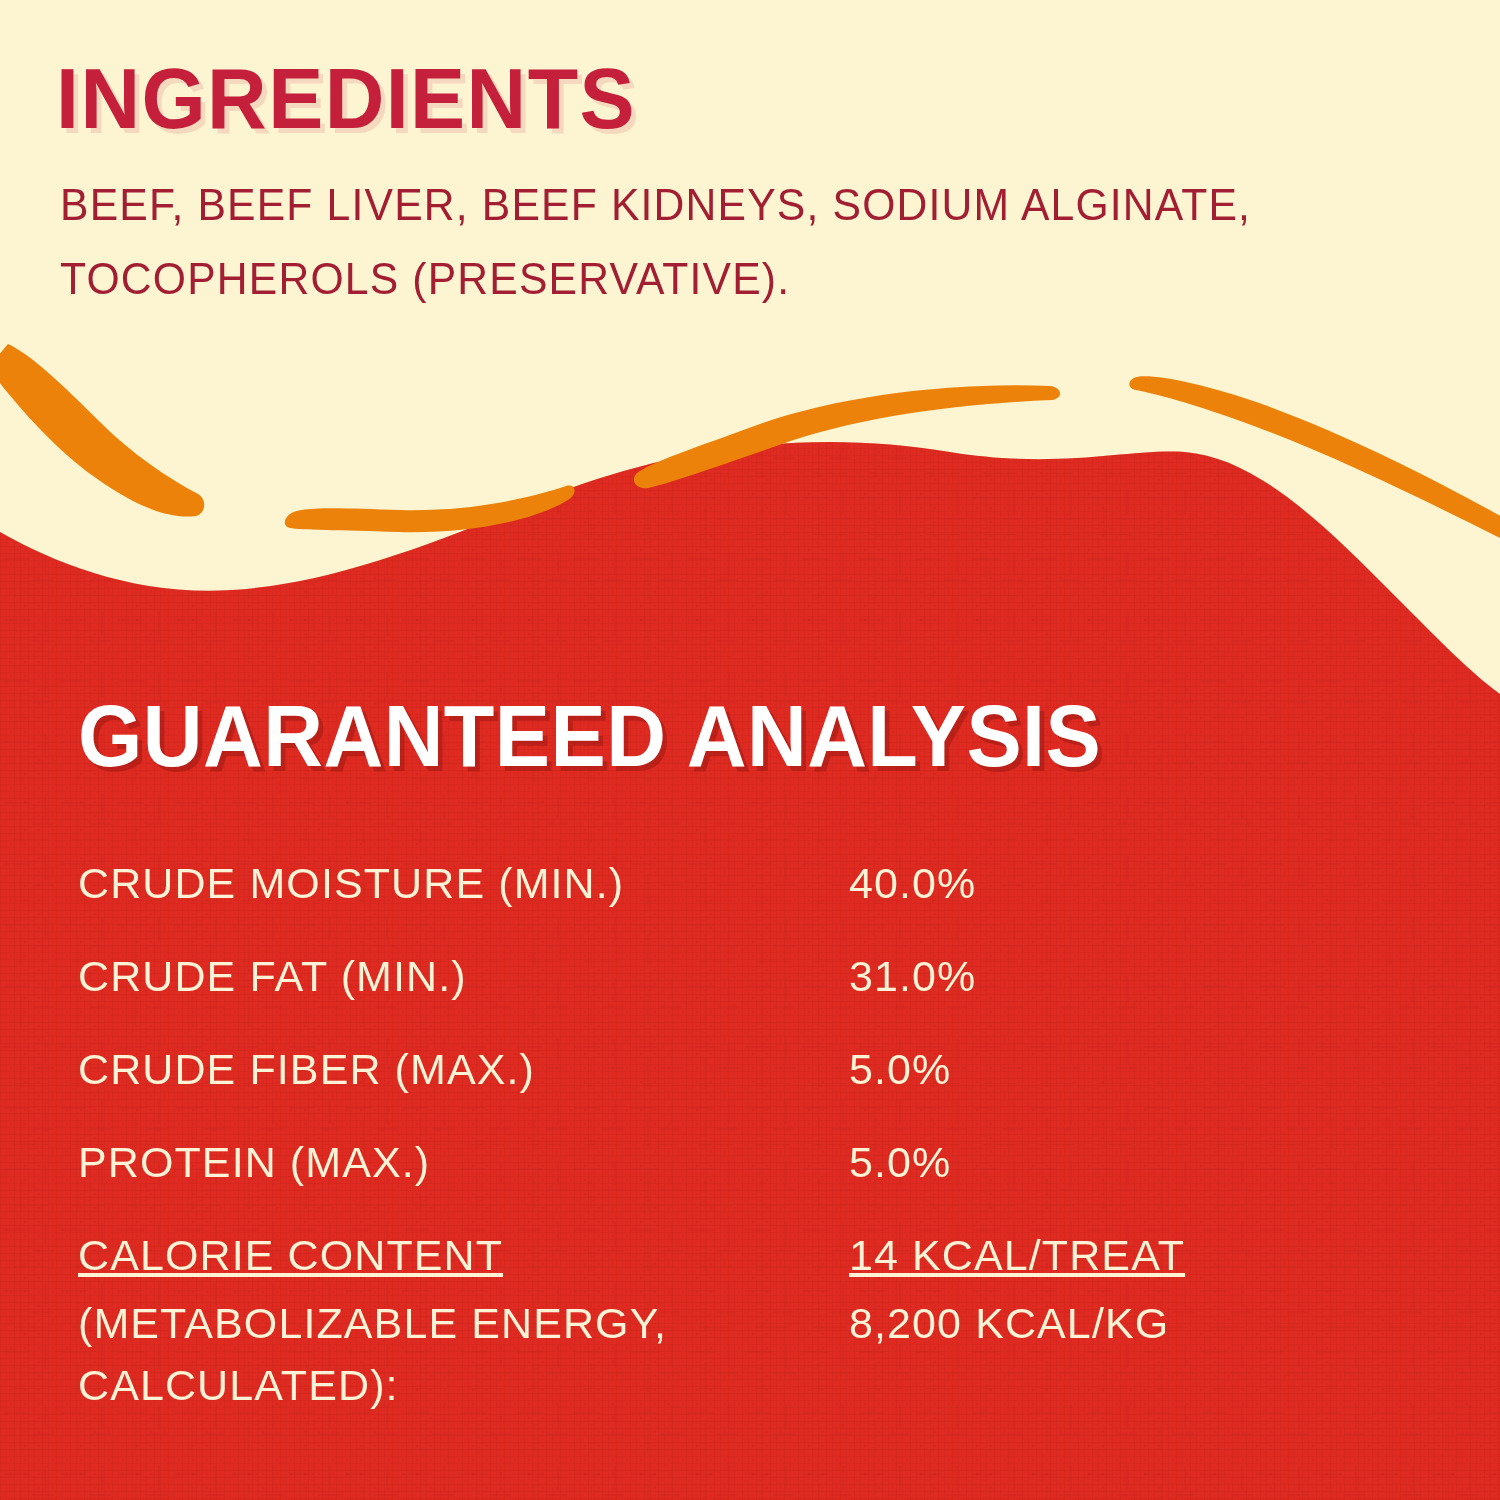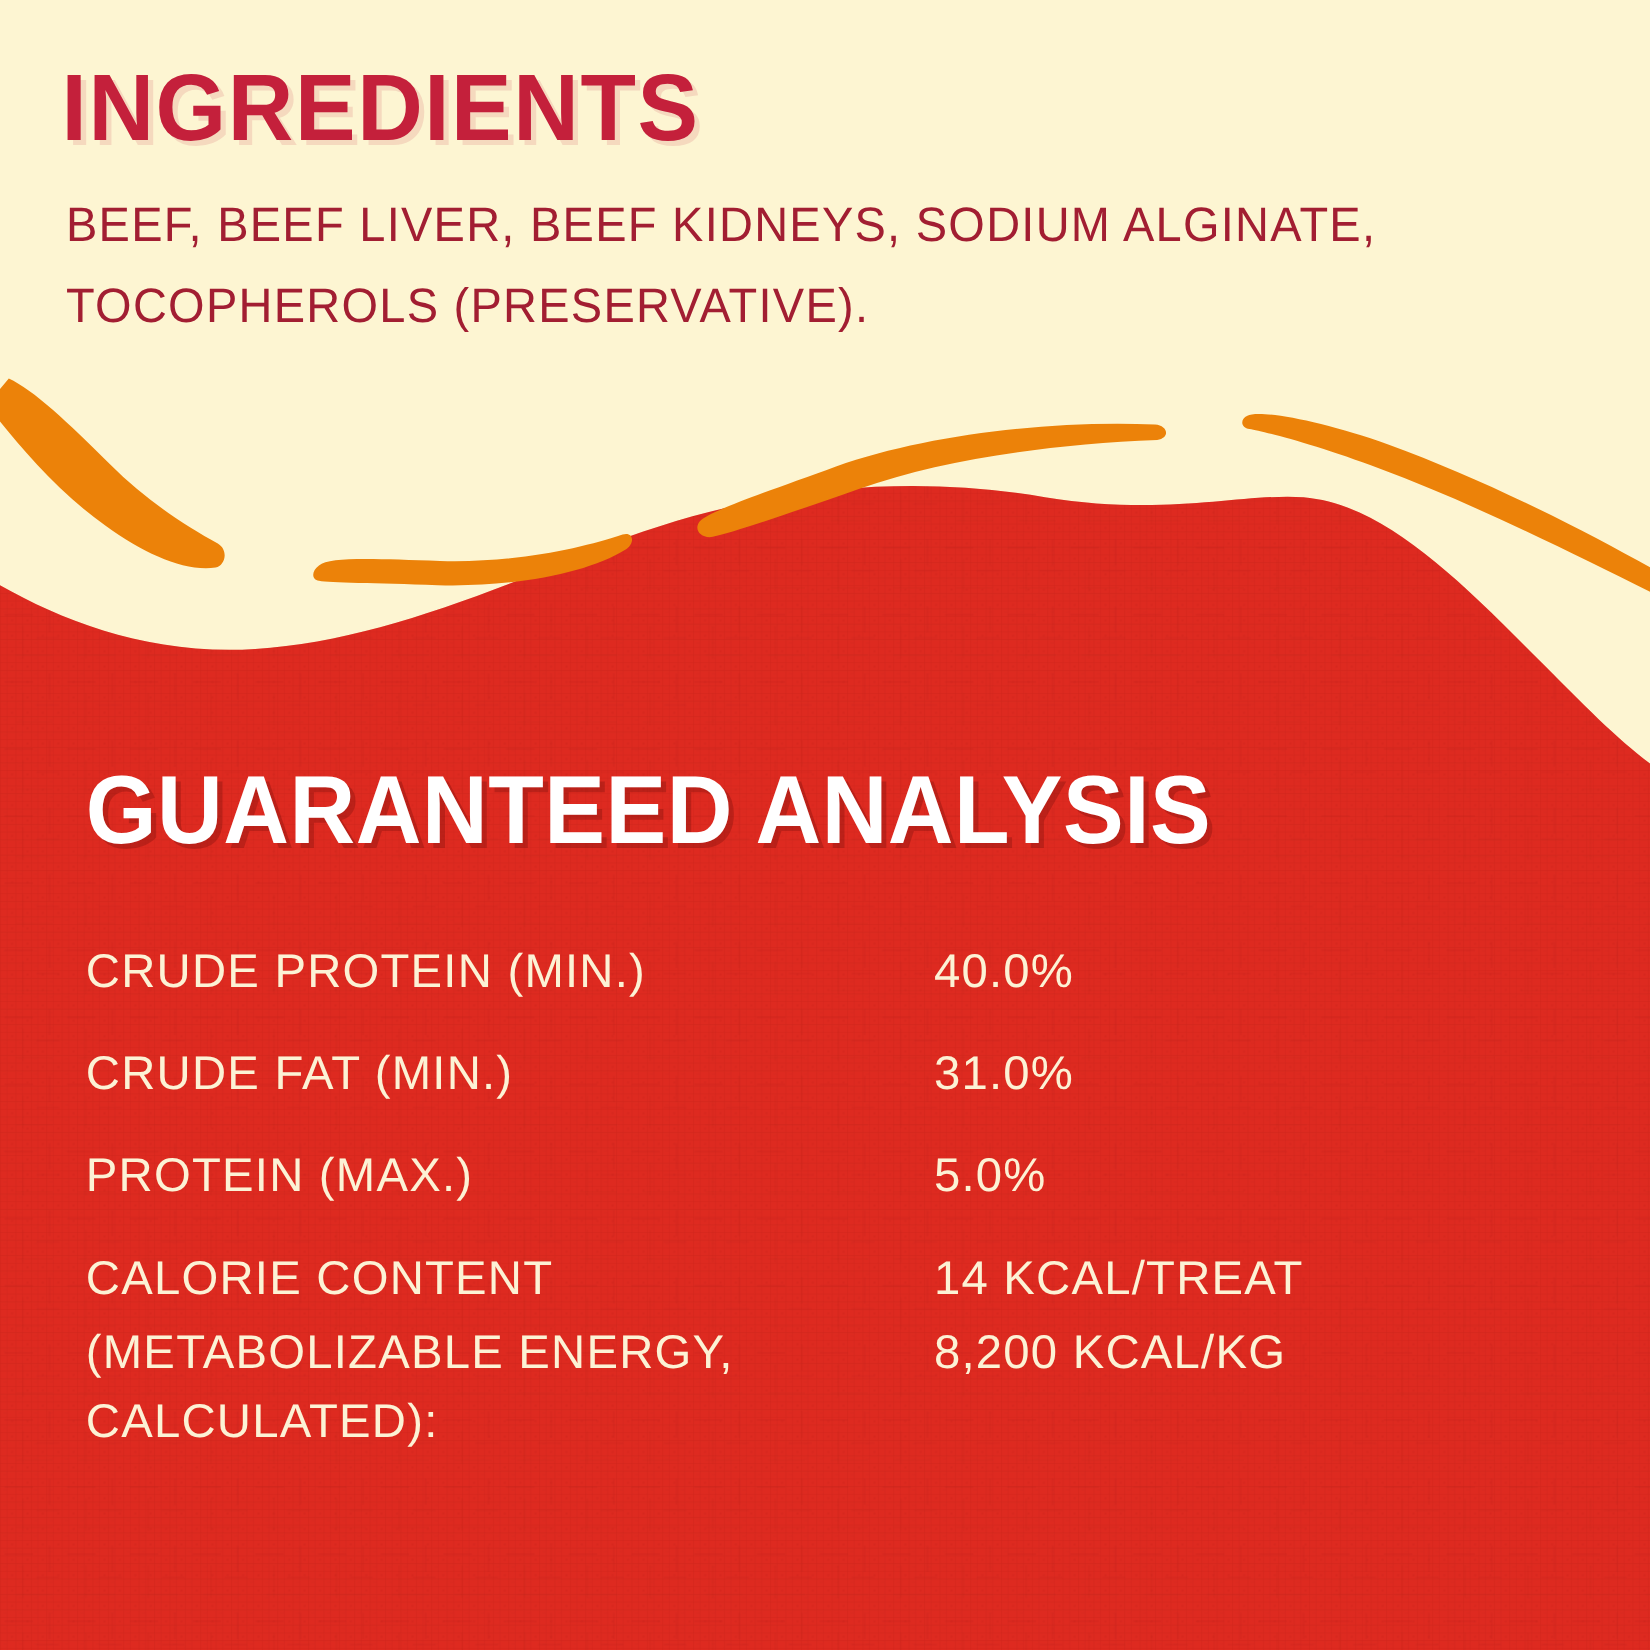--- a/index.html
+++ b/index.html
@@ -105,20 +105,21 @@
   .analysis-table td.col-label {
     width: 770px;
     padding-right: 10px;
   }
   .analysis-table td.col-value {
     width: 380px;
     white-space: nowrap;
   }
   .analysis-table tr.row-tight td {
     padding-bottom: 6px;
+    text-decoration: underline;
   }
   .label-line {
     display: block;
   }
 </style>
 </head>
 <body>
 
 <div id="label">
 
@@ -200,26 +201,30 @@
     <h1 class="heading-ingredients">INGREDIENTS</h1>
     <p class="ingredients-body">BEEF, BEEF LIVER, BEEF KIDNEYS, SODIUM ALGINATE, TOCOPHEROLS (PRESERVATIVE).</p>
   </section>
 
   <section class="analysis-section">
     <h2 class="heading-analysis">GUARANTEED ANALYSIS</h2>
 
     <table class="analysis-table">
       <tbody>
         <tr>
-          <td class="col-label">CRUDE PROTEIN (MIN.)</td>
+          <td class="col-label">CRUDE MOISTURE (MIN.)</td>
           <td class="col-value">40.0%</td>
         </tr>
         <tr>
           <td class="col-label">CRUDE FAT (MIN.)</td>
           <td class="col-value">31.0%</td>
+        </tr>
+        <tr>
+          <td class="col-label">CRUDE FIBER (MAX.)</td>
+          <td class="col-value">5.0%</td>
         </tr>
         <tr>
           <td class="col-label">PROTEIN (MAX.)</td>
           <td class="col-value">5.0%</td>
         </tr>
         <tr class="row-tight">
           <td class="col-label">CALORIE CONTENT</td>
           <td class="col-value">14 KCAL/TREAT</td>
         </tr>
         <tr>

